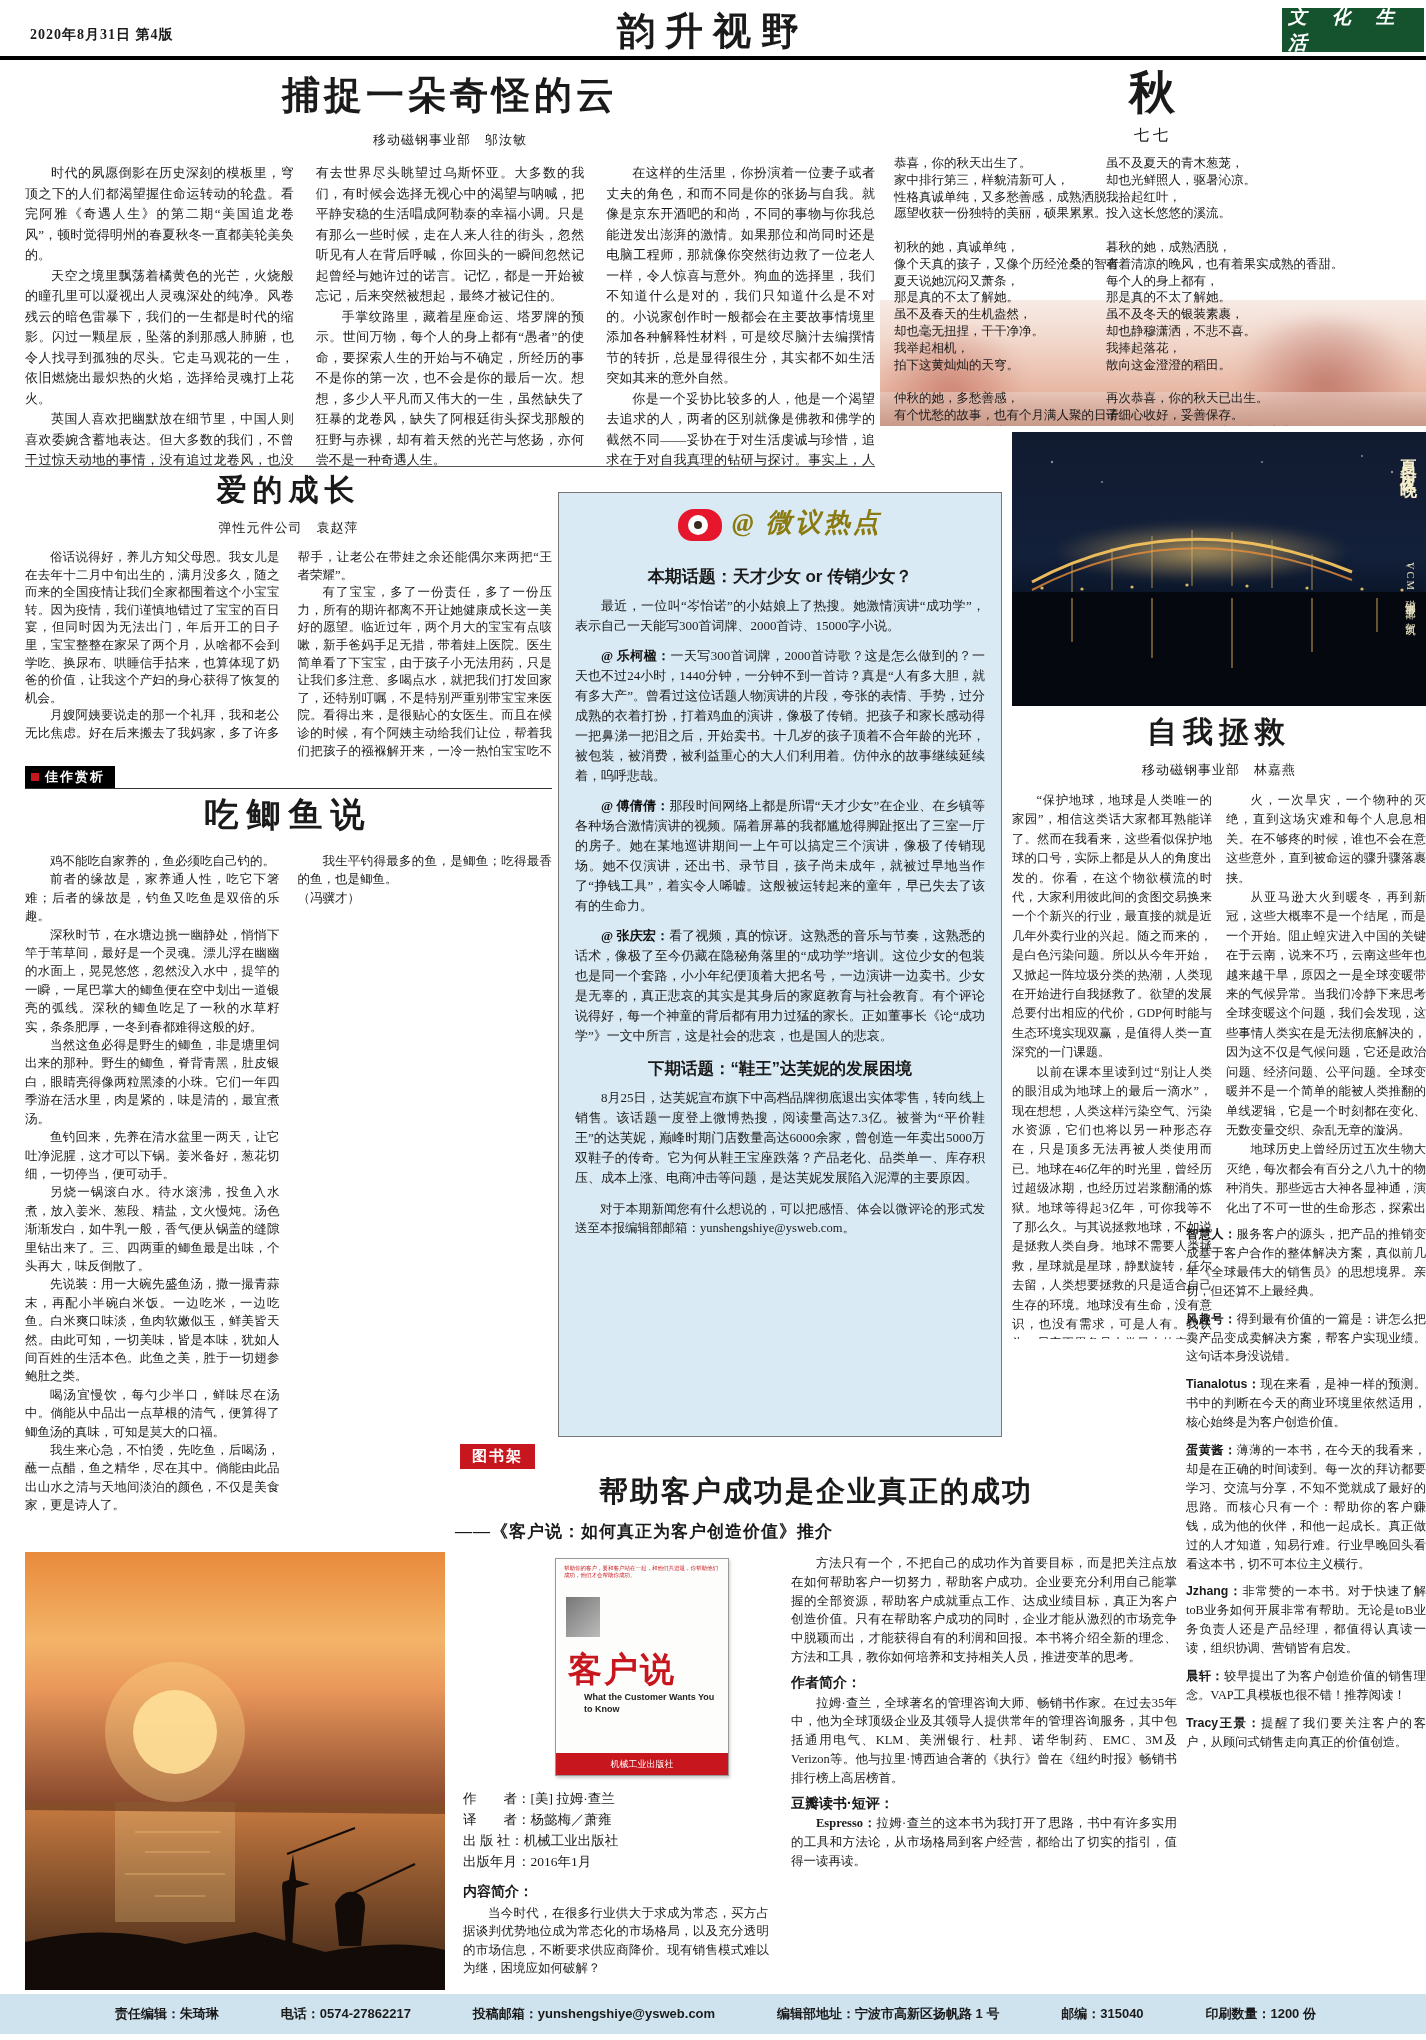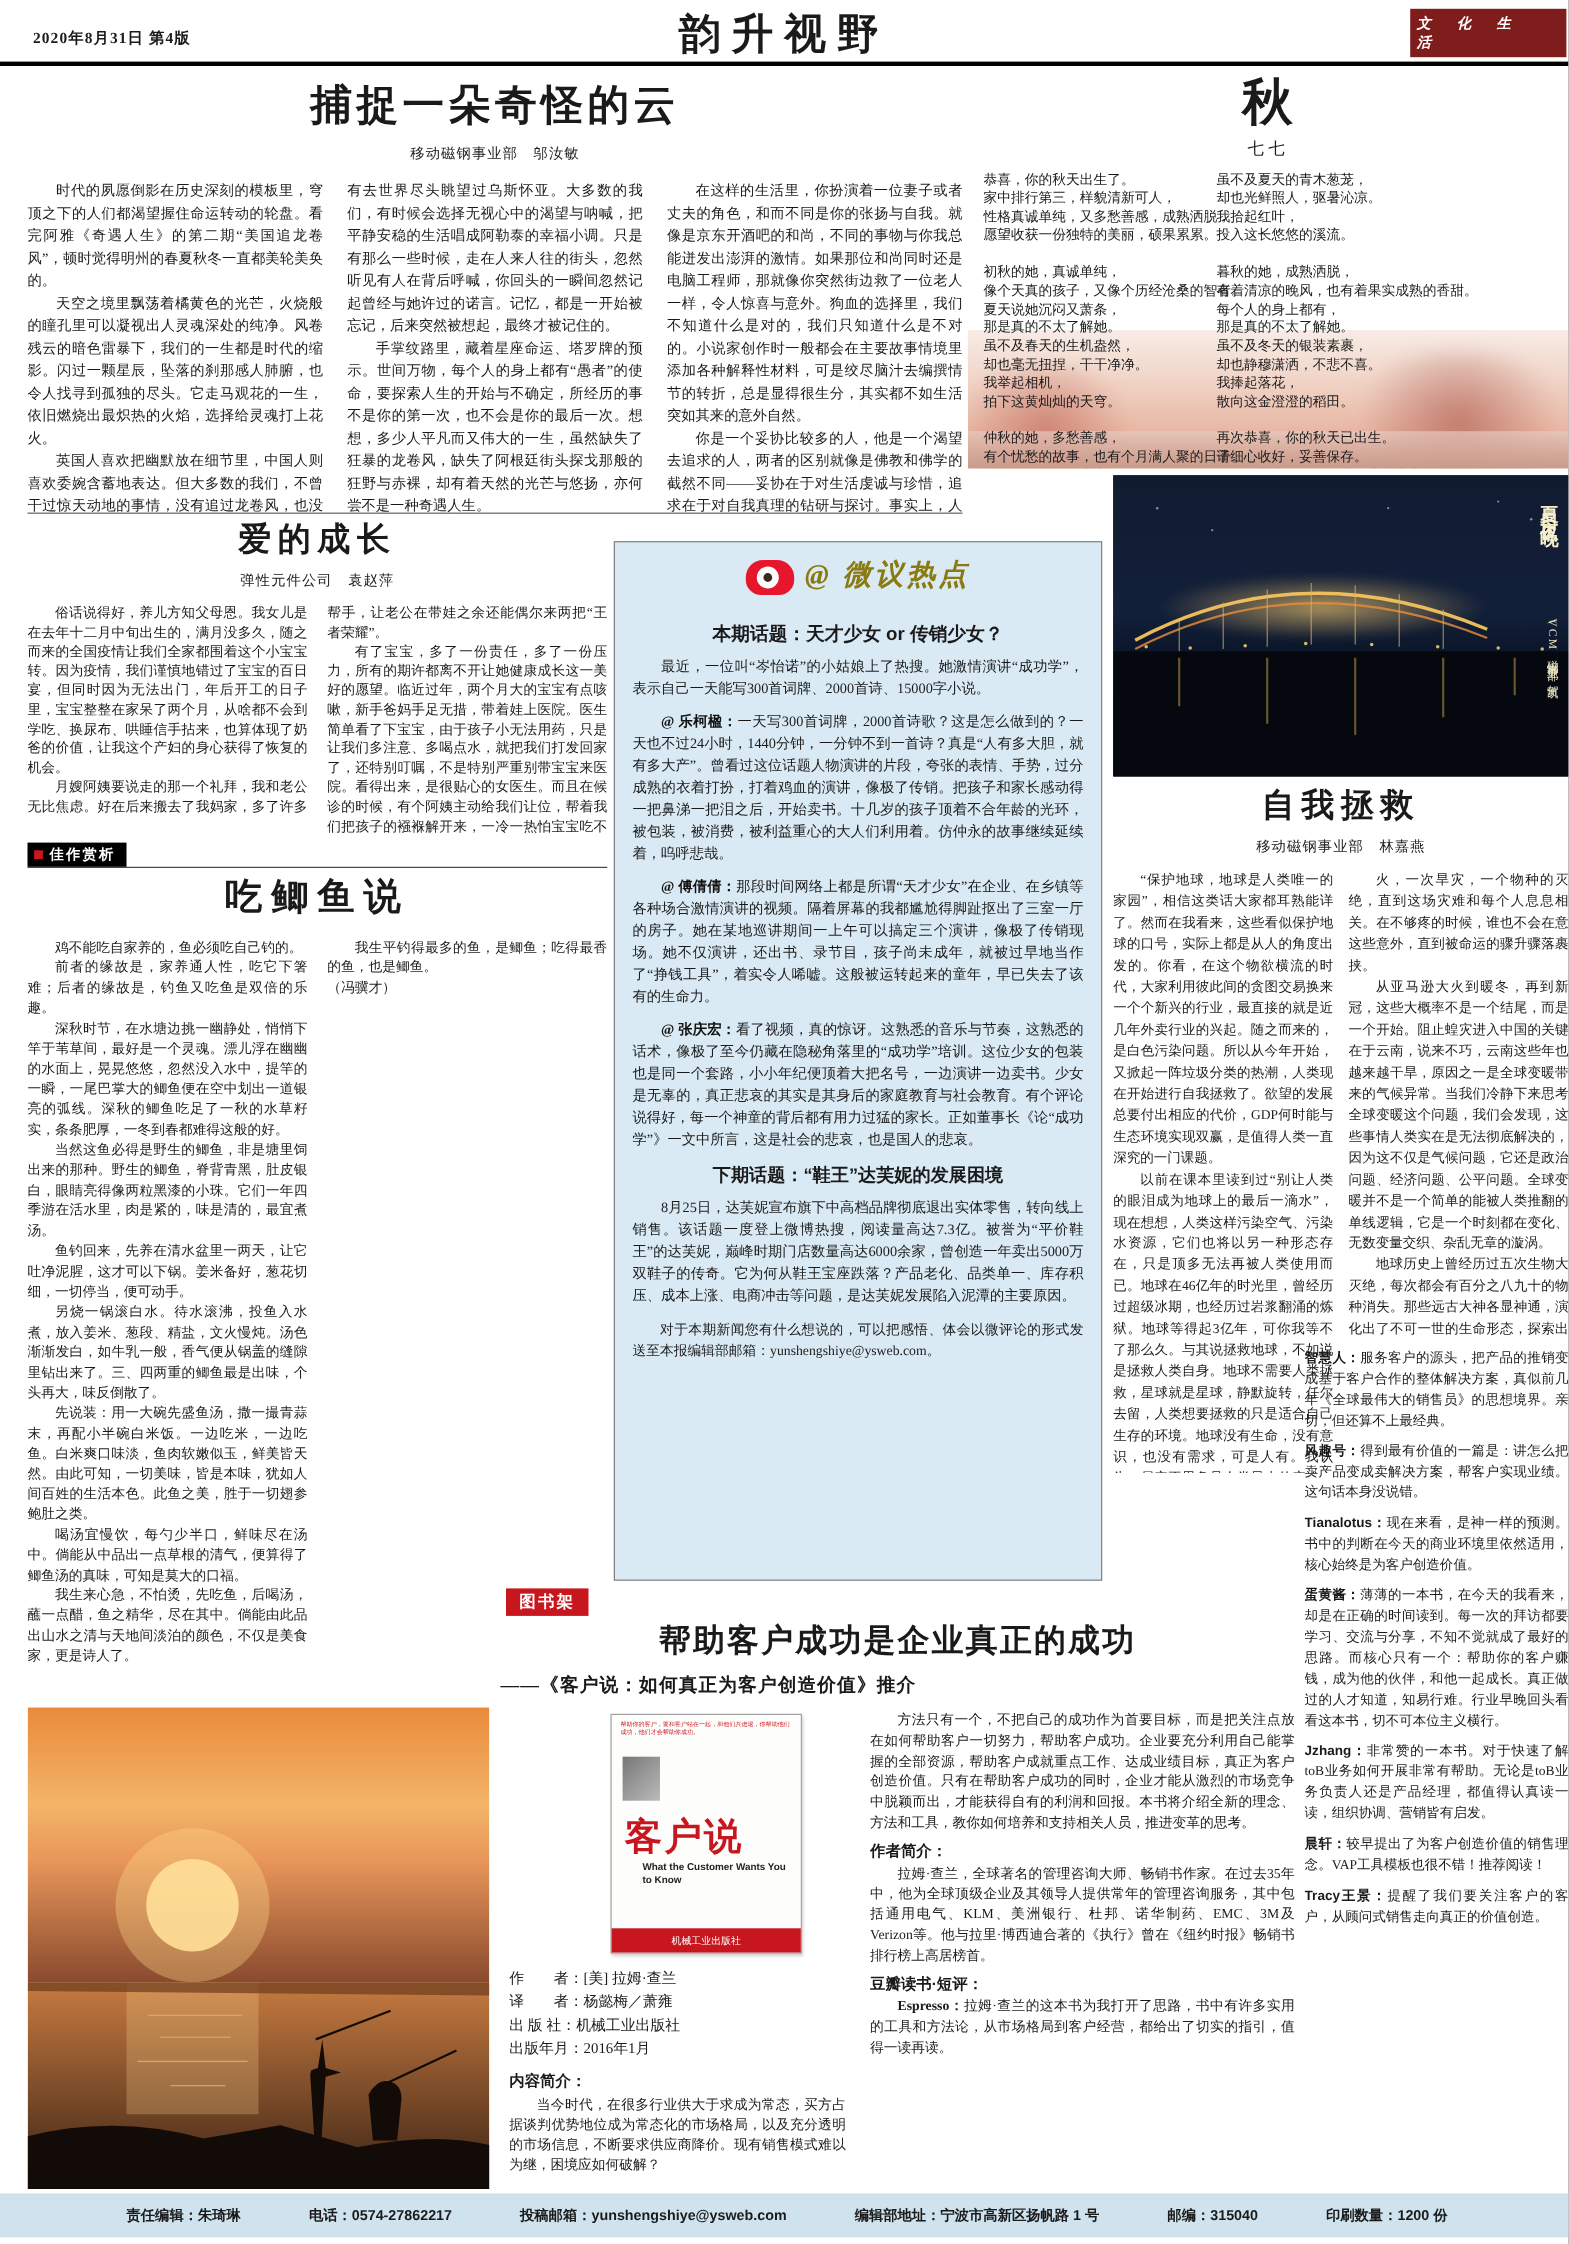--- a/index.html
+++ b/index.html
@@ -4,22 +4,22 @@
 <style>
   html,body{margin:0;padding:0;background:#888;}
   .page{position:relative;width:1426px;height:2040px;background:#ffffff;margin:0 auto;
         font-family:"Liberation Serif","DejaVu Serif",serif;color:#1a1a1a;overflow:hidden;}
 
   
   .masthead{position:absolute;left:0;top:0;width:1426px;height:56px;}
   .m-date{position:absolute;left:30px;top:26px;font-size:14px;font-weight:bold;letter-spacing:1px;}
   .m-title{position:absolute;left:0;right:0;top:6px;text-align:center;font-size:38px;font-weight:bold;
            letter-spacing:10px;font-family:"Liberation Sans","DejaVu Sans",sans-serif;}
-  .m-section{position:absolute;right:2px;top:8px;width:130px;height:44px;background:#7f1d1d;color:#fff;
-             display:flex;align-items:center;justify-content:center;font-size:13px;font-weight:bold;
+  .m-section{position:absolute;right:2px;top:8px;width:130px;height:44px;background:#14532d;color:#fff;
+             display:flex;align-items:center;justify-content:center;font-size:19px;font-weight:bold;
              letter-spacing:10px;padding:0 6px;font-style:italic;}
   .m-rule{position:absolute;left:0;top:56px;width:1426px;height:4px;background:#000;}
 
   
   .bodytext p{margin:0;text-indent:2em;text-align:justify;}
   .headline{font-weight:bold;text-align:center;}
   .byline{text-align:center;font-size:13px;letter-spacing:1px;}
 
   
   .art-cloud{position:absolute;left:25px;top:62px;width:850px;height:400px;}

